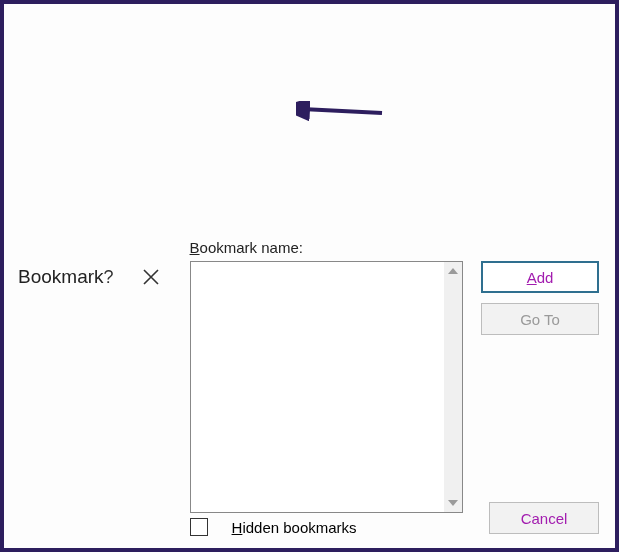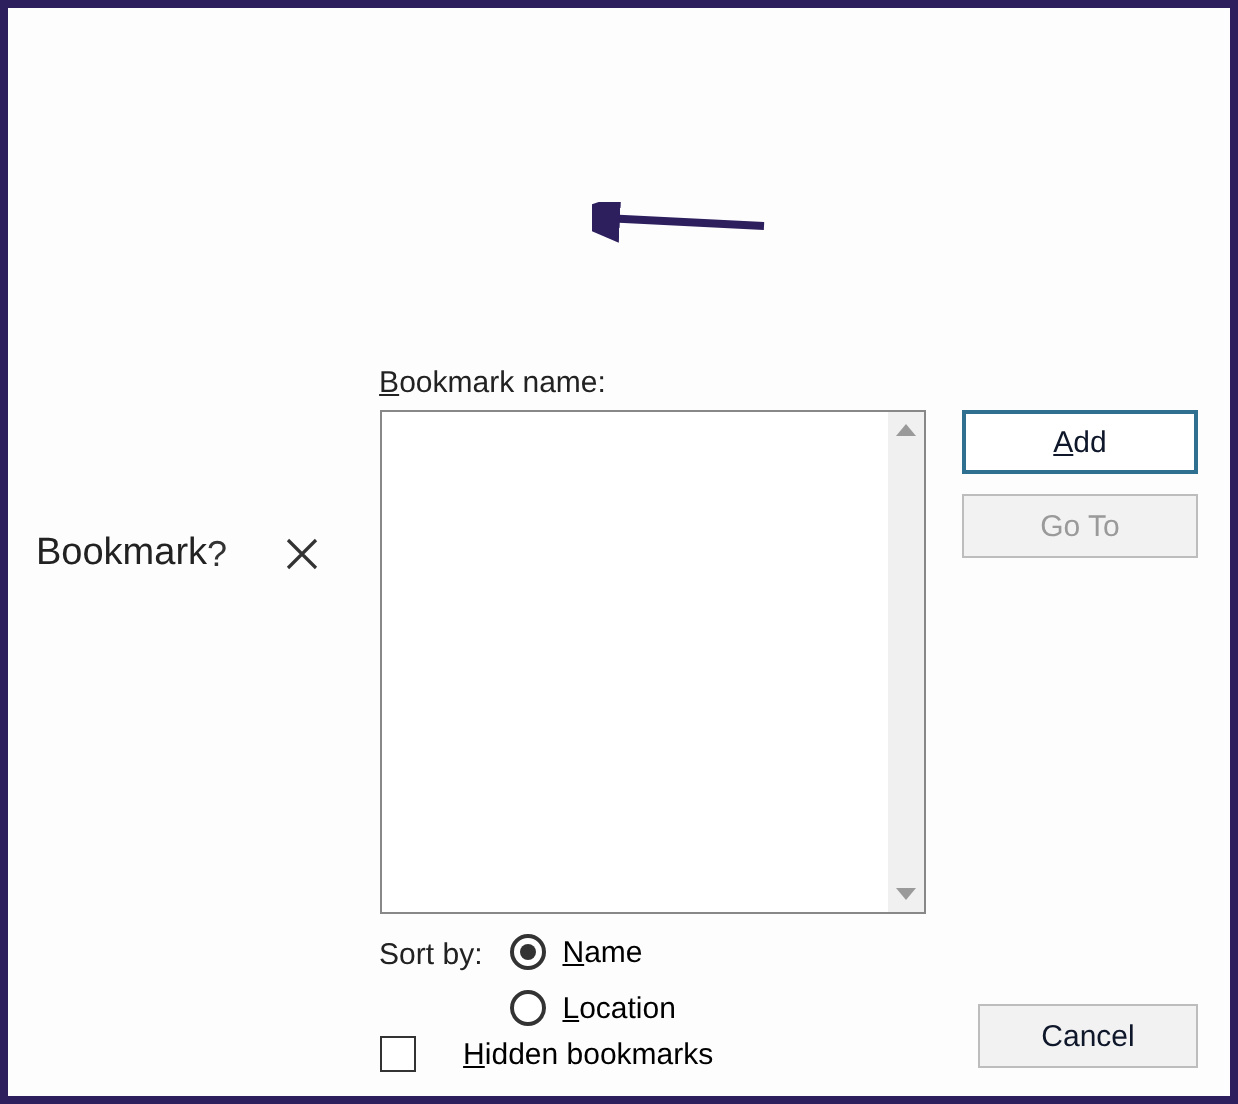--- a/index.html
+++ b/index.html
@@ -103,21 +103,21 @@
     width: 18px; height: 18px;
     display:flex; align-items:center; justify-content:center;
     color:#777;
     font-size:11px;
   }
   .btn {
     height: 32px;
     border: 1px solid #bdbdbd;
     background: #f2f2f2;
     font-size: 15px;
-    color: #0f172a;
+    color: #a21caf;
     cursor: pointer;
     display:flex; align-items:center; justify-content:center;
   }
   .btn.primary {
     border: 2px solid #2f6f8f;
     background: #fff;
   }
   .btn.disabled {
     color: #9a9a9a;
     cursor: default;
@@ -202,35 +202,20 @@
                 </svg>
             </div>
             <div class="scroll-arrow">
               <svg width="10" height="6" viewBox="0 0 10 6">
                   <path d="M0 0 L5 6 L10 0 Z" fill="#9a9a9a"></path>
                 </svg>
             </div>
           </div>
         </div>
 
-        <div class="sort-section">
-          <div class="sort-label">Sort by:</div>
-          <div class="radios">
-            <div class="radio">
-              <div class="radio-circle">
-                  <div class="radio-dot"></div>
-                </div>
-              <span><span class="mn">N</span>ame</span>
-            </div>
-            <div class="radio">
-              <div class="radio-circle"></div>
-              <span><span class="mn">L</span>ocation</span>
-            </div>
-          </div>
-        </div>
 
         <div class="checkbox-row">
           <div class="checkbox-box"></div>
           <span><span class="mn">H</span>idden bookmarks</span>
         </div>
 
       </div>
 
       <div class="right-col">
         <div class="btn primary">

